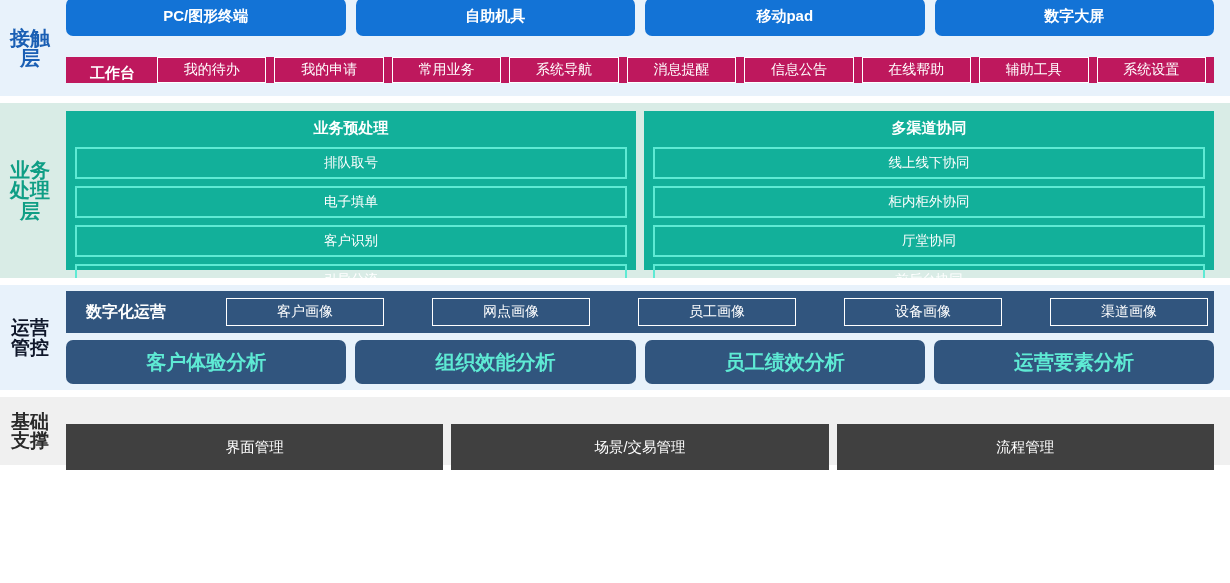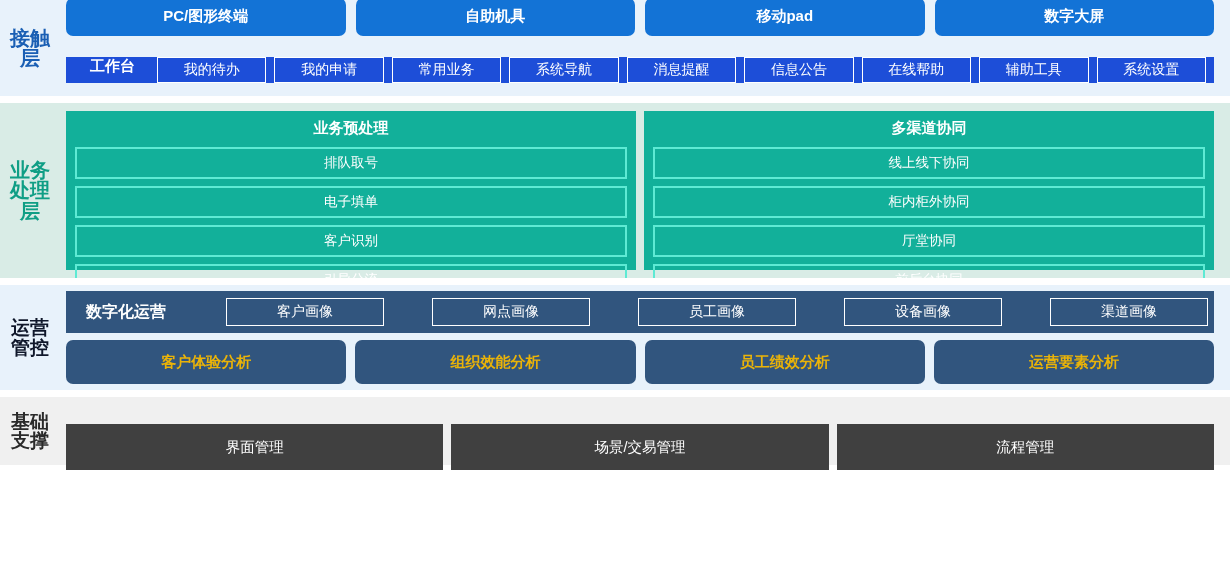--- a/index.html
+++ b/index.html
@@ -31,23 +31,23 @@
   .term-chip {
     flex: 1 1 0;
     background: #1373d6;
     color: #ffffff;
     border-radius: 7px;
     height: 38px;
     display: flex; align-items: center; justify-content: center;
     font-weight: bold; font-size: 15px;
   }
   .nav-bar {
-    background: #1d4ed8;
+    background: #be185d;
     height: 36px;
-    display: flex; align-items: flex-start;
+    display: flex; align-items: flex-end;
     padding: 0 8px; gap: 8px;
   }
   .nav-title { color: #fff; font-size: 15px; font-weight: bold; padding: 0 14px 0 16px; white-space: nowrap; }
   .nav-chip {
     flex: 1 1 0;
     border: 1px solid #ffffff;
     color: #ffffff; font-size: 14px;
     height: 26px;
     display: flex; align-items: center; justify-content: center;
     white-space: nowrap;
@@ -88,23 +88,23 @@
     display: flex; align-items: center; padding: 0 6px; gap: 20px;
   }
   .ops-title { color: #ffffff; font-weight: bold; font-size: 16px; padding: 0 12px 0 14px; white-space: nowrap; }
   .ops-chip {
     flex: 1 1 0;
     border: 1px solid #ffffff; color: #ffffff; font-size: 14px;
     height: 28px; display: flex; align-items: center; justify-content: center; margin-left: 28px;
   }
   .ops-row2 { display: flex; gap: 9px; height: 44px; }
   .ops-analysis {
-    flex: 1 1 0; background: #31557e; color: #eab308;
+    flex: 1 1 0; background: #31557e; color: #5eead4;
     border-radius: 7px;
-    font-weight: bold; font-size: 15px;
+    font-weight: bold; font-size: 20px;
     display: flex; align-items: center; justify-content: center;
   }
 
   
   .band-base { background: #f0f0f0; height: 68px; padding: 6px 0; }
   .band-base .band-label { color: #2a2a2a; font-size: 19px; }
   .base-body { display: flex; gap: 8px; padding: 0 16px 0 6px; height: 100%; align-items: center;}
   .base-chip {
     flex: 1 1 0; background: #404040; color: #ffffff;
     font-size: 14.5px; height: 46px;

